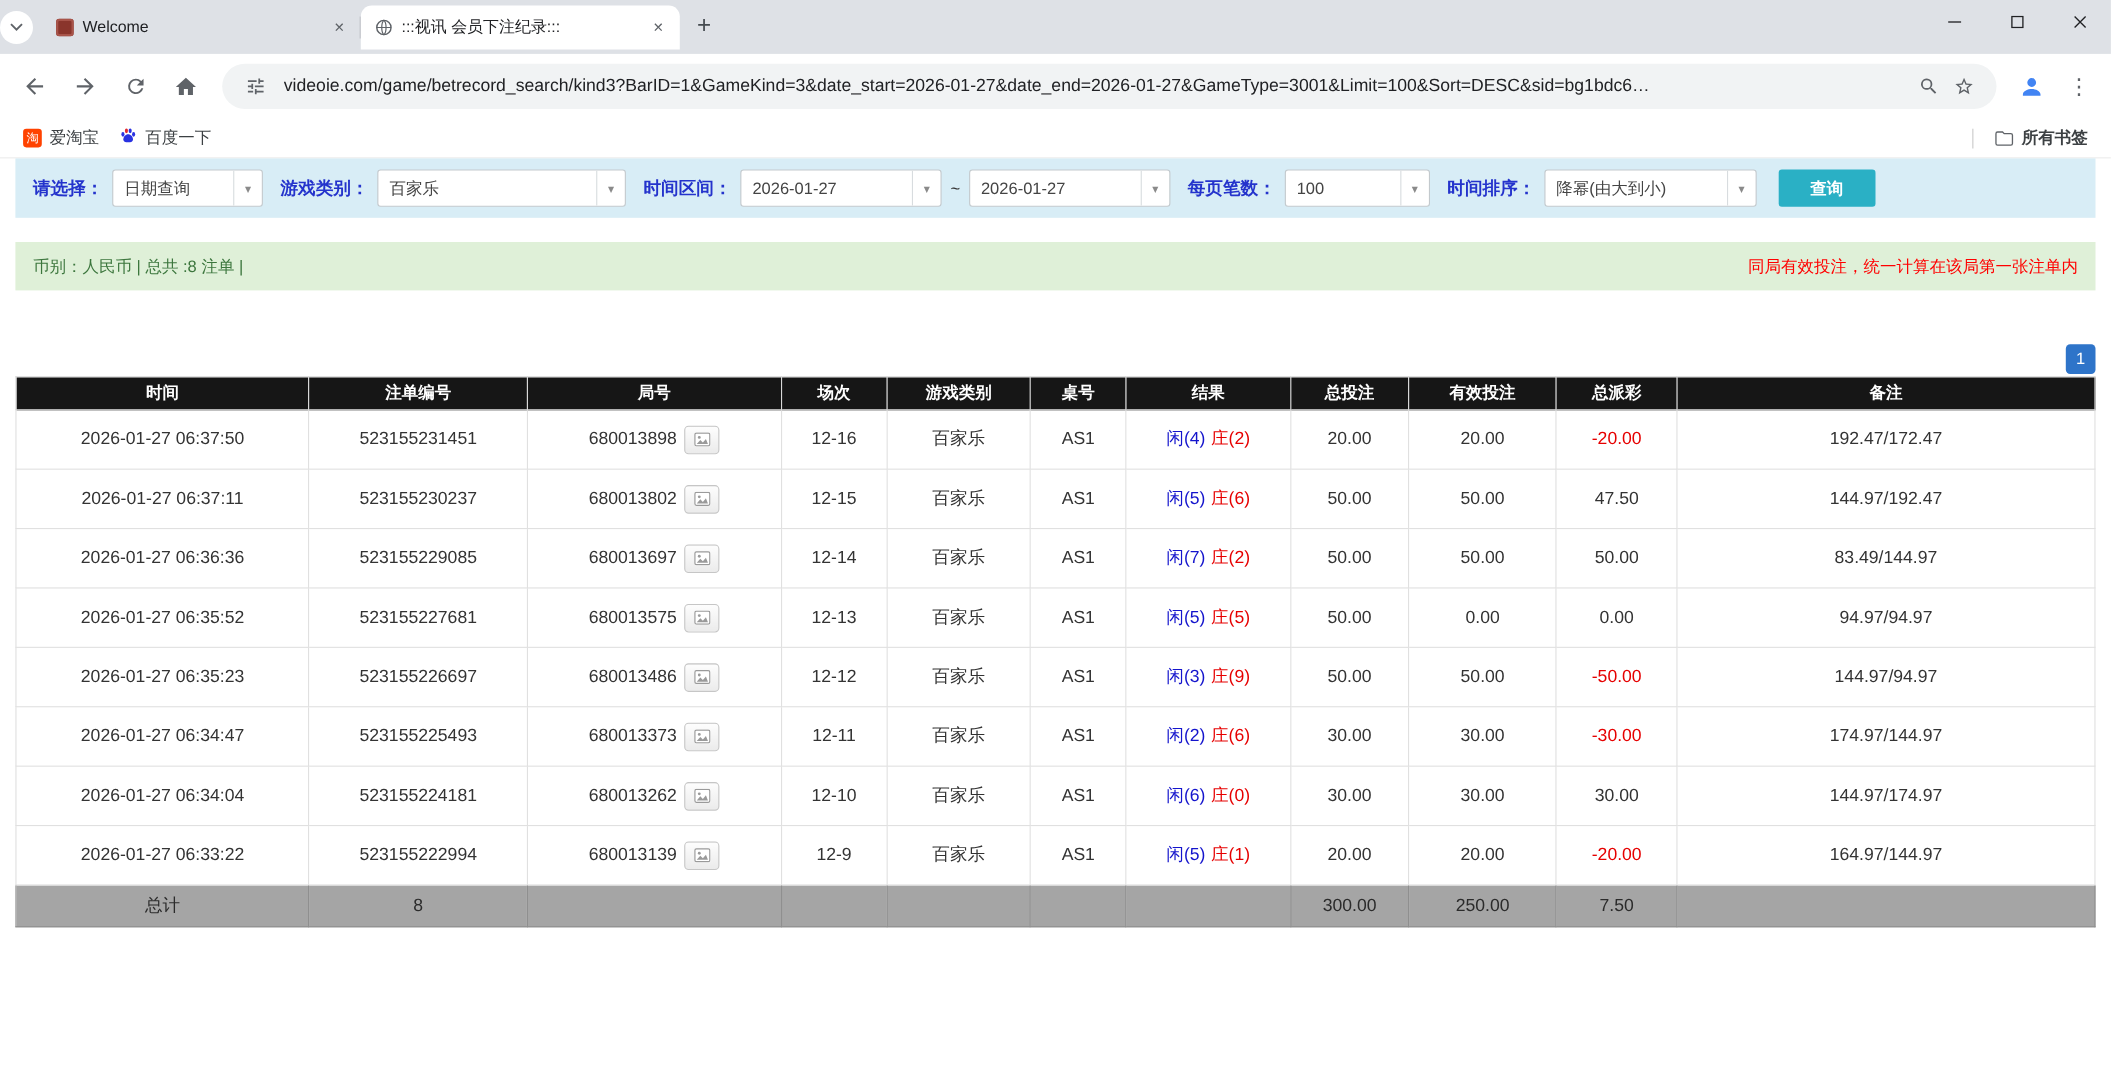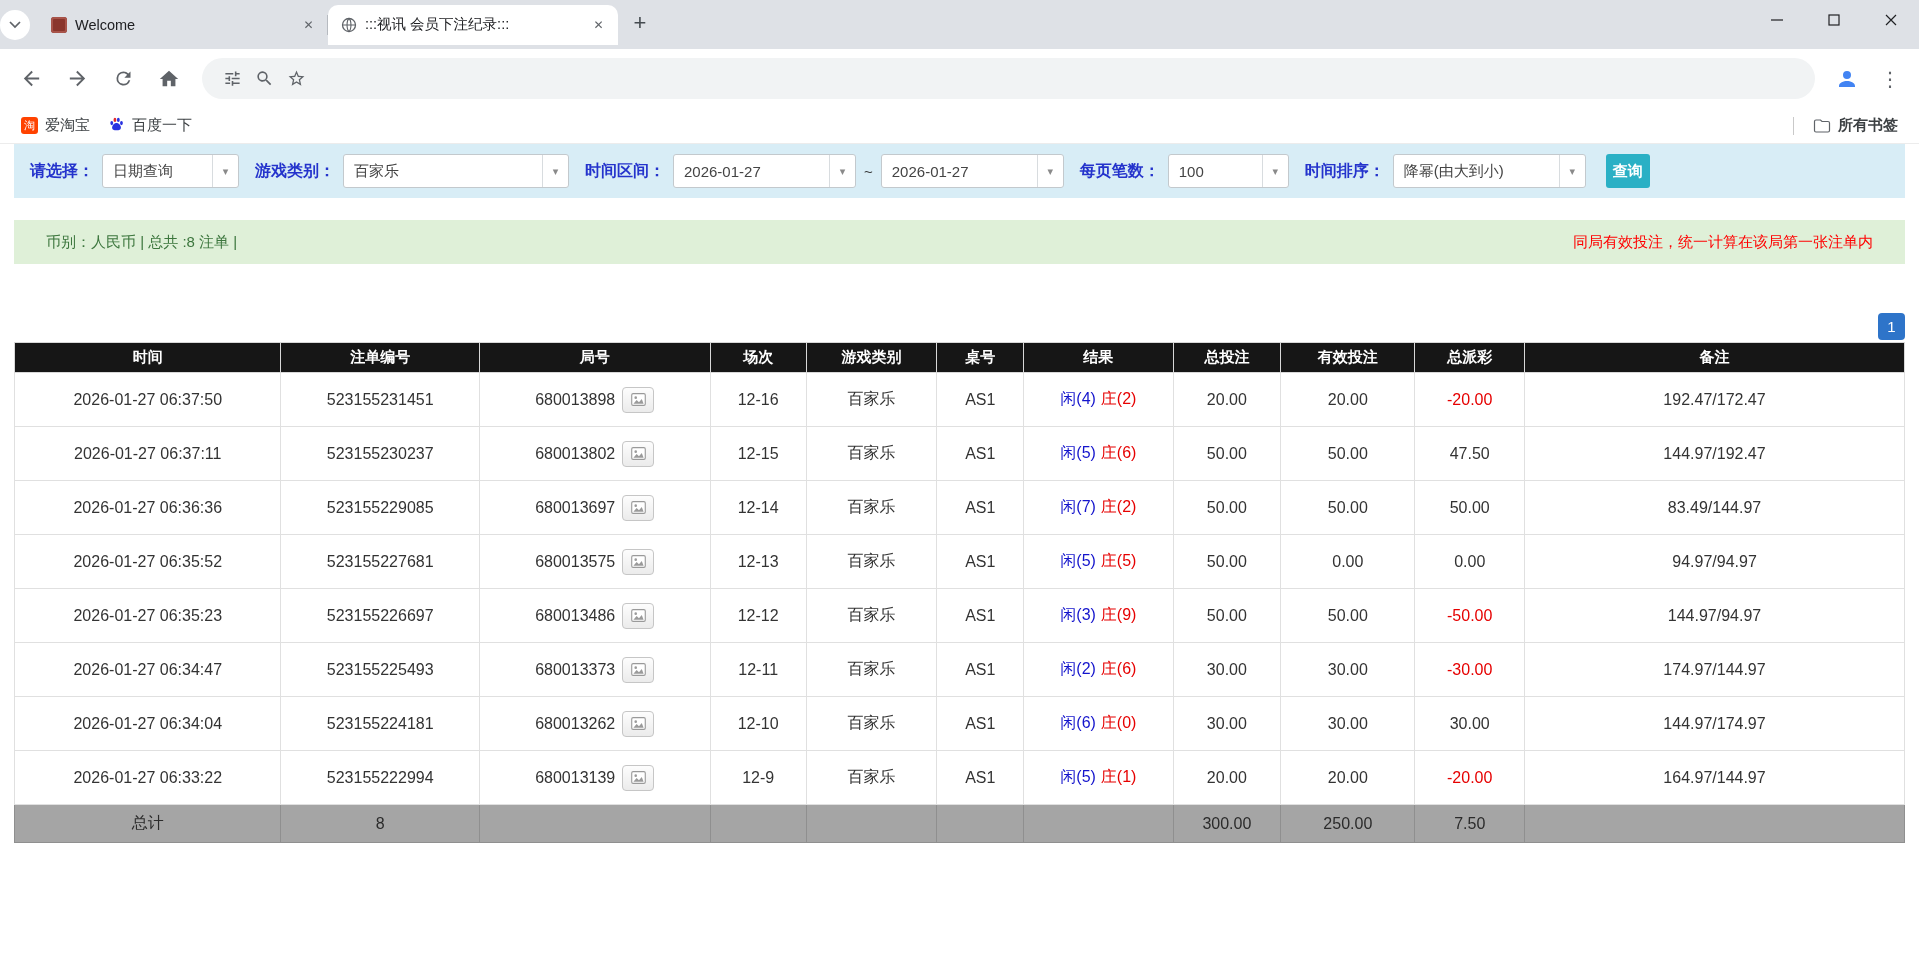--- a/index.html
+++ b/index.html
@@ -38,25 +38,25 @@
   
   .page { padding:0 14px; }
   .page-title { font-size:23px; font-weight:500; color:#333; margin:25px 0 21px 0; }
 
   .filter-bar { background:#d8edf6; height:54px; display:flex; align-items:center; padding:0 16px; gap:8px; }
   .flabel { color:#2433cc; font-weight:bold; font-size:16px; white-space:nowrap; margin-left:8px; }
   .flabel.first { margin-left:0; }
   .sel { height:34px; background:#fff; border:1px solid #c3c9cd; border-radius:3px; display:inline-flex; align-items:stretch; overflow:hidden; }
   .sel-text { display:flex; align-items:center; padding:0 10px; font-size:15px; color:#444; flex:1; white-space:nowrap; }
   .sel-arrow { width:26px; border-left:1px solid #d8dcdf; display:flex; align-items:center; justify-content:center; color:#8a8a8a; font-size:11px; }
-  .w-qtype { width:137px; } .w-game { width:226px; } .w-date { width:183px; } .w-pp { width:121px; } .w-sort { width:193px; }
+  .w-qtype { width:137px; } .w-game { width:226px; } .w-date { width:183px; } .w-pp { width:132px; } .w-sort { width:193px; }
   .tilde { color:#333; font-size:15px; }
-  .search-btn { background:#2ab0c5; color:#fff; font-weight:bold; font-size:15px; height:34px; padding:0 7px; border-radius:3px; margin-left:12px; }
-
-  .summary-bar { background:#dff0d8; height:44px; margin-top:22px; display:flex; align-items:center; justify-content:space-between; padding:0 32px; }
+  .search-btn { background:#2ab0c5; color:#fff; font-weight:bold; font-size:15px; height:34px; padding:0 29px; border-radius:3px; margin-left:12px; }
+
+  .summary-bar { background:#dff0d8; height:44px; margin-top:22px; display:flex; align-items:center; justify-content:space-between; padding:0 16px; }
   .summary-left { color:#3c763d; font-size:15px; }
   .summary-right { color:#f00; font-size:15px; }
 
   .pager { margin-top:49px; display:flex; justify-content:flex-end; }
   .page-btn { width:27px; height:27px; background:#2e74c9; color:#fff; border-radius:4px; font-size:15px; display:flex; align-items:center; justify-content:center; margin-bottom:2px; }
 
   table.records { width:100%; border-collapse:collapse; table-layout:fixed; }
   table.records th { background:#161616; color:#fff; font-size:15px; font-weight:bold; height:30px; border:1px solid #d8d8d8; text-align:center; }
   table.records td { height:54px; border:1px solid #e0e0e0; text-align:center; font-size:16px; color:#333; white-space:nowrap; }
   .round-cell-inner { display:inline-flex; align-items:center; gap:7px; }
@@ -138,20 +138,21 @@
         <path d="M10 20v-6h4v6h5v-8h3L12 3 2 12h3v8z" fill="#5f6368"></path>
       </svg>
   </button>
 
   <div class="omnibox">
     <span class="omni-ico">
       <svg width="19" height="19" viewBox="0 0 24 24">
           <path d="M3 17v2h6v-2H3zM3 5v2h10V5H3zm10 16v-2h8v-2h-8v-2h-2v6h2zM7 9v2H3v2h4v2h2V9H7zm14 4v-2H11v2h10zm-6-4h2V7h4V5h-4V3h-2v6z" fill="#5f6368"></path>
         </svg>
     </span>
+    <span class="omni-url">videoie.com/game/betrecord_search/kind3?BarID=1&amp;GameKind=3&amp;date_start=2026-01-27&amp;date_end=2026-01-27&amp;GameType=3001&amp;Limit=100&amp;Sort=DESC&amp;sid=bg1bdc6…</span>
     <span class="omni-ico">
       <svg width="19" height="19" viewBox="0 0 24 24">
           <path d="M15.5 14h-.79l-.28-.27a6.5 6.5 0 1 0-.7.7l.27.28v.79l5 4.99L20.49 19l-4.99-5zm-6 0A4.5 4.5 0 1 1 14 9.5 4.5 4.5 0 0 1 9.5 14z" fill="#5f6368"></path>
         </svg>
     </span>
     <span class="omni-ico">
       <svg width="19" height="19" viewBox="0 0 24 24">
           <path d="M22 9.24l-7.19-.62L12 2 9.19 8.63 2 9.24l5.46 4.73L5.82 21 12 17.27 18.18 21l-1.63-7.03L22 9.24zM12 15.4l-3.76 2.27 1-4.28-3.32-2.88 4.38-.38L12 6.1l1.71 4.04 4.38.38-3.32 2.88 1 4.28L12 15.4z" fill="#5f6368"></path>
         </svg>
     </span>

